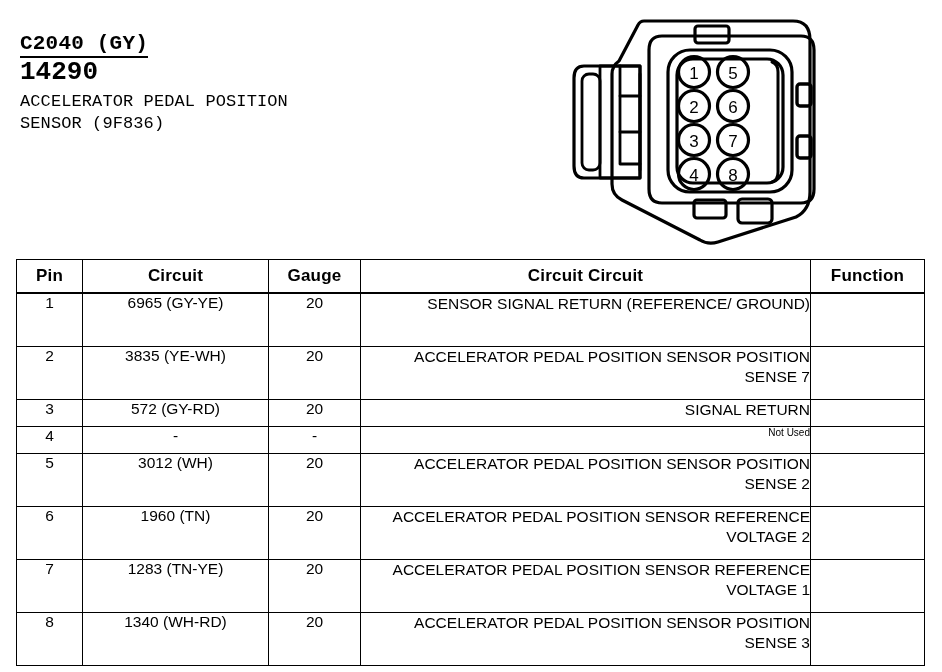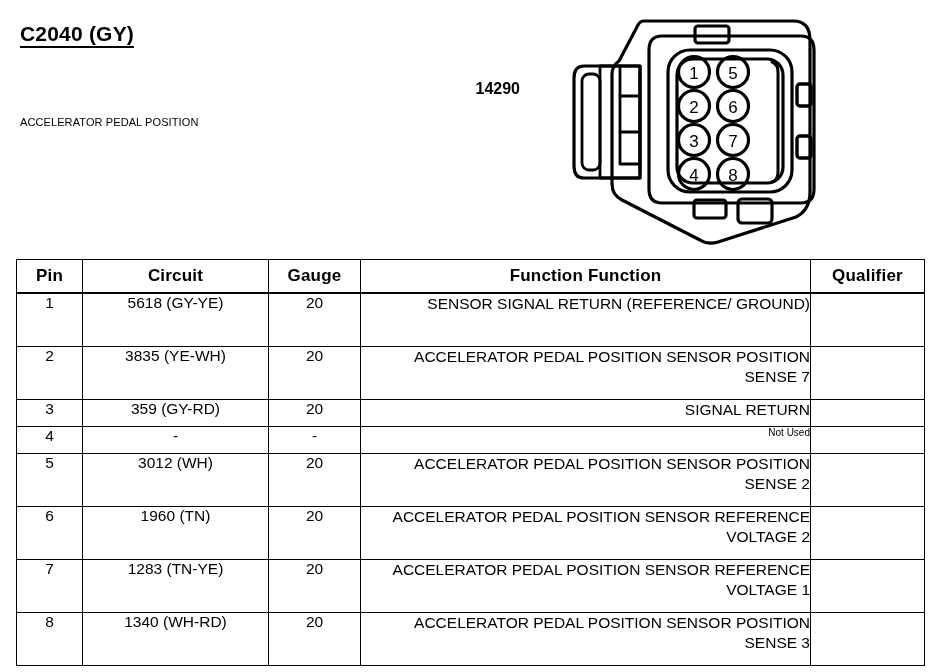--- a/index.html
+++ b/index.html
@@ -14,44 +14,44 @@
     position: relative;
     font-family: "Liberation Sans", sans-serif;
     color: #000000;
     overflow: hidden;
   }
 
   
   #header-block {
     position: absolute;
     left: 20px;
-    top: 22px;
+    top: 32px;
     width: 500px;
+    font-family: Liberation Mono, monospace;
   }
   #connector-id {
     font-size: 21px;
     font-weight: bold;
     letter-spacing: 0.2px;
     line-height: 1.1;
     display: inline-block;
     border-bottom: 2.5px solid #000;
     padding-bottom: 1px;
   }
   #part-number {
-    font-size: 16px;
+    font-size: 26px;
     font-weight: bold;
-    margin-top: 32px;
+    margin-top: 0;
     line-height: 1.15;
-    text-align: right;
   }
   #component-desc {
-    font-size: 11px;
+    font-size: 17px;
     font-weight: normal;
     line-height: 1.32;
-    margin-top: 17px;
+    margin-top: 3px;
     letter-spacing: 0.1px;
   }
 
   
   #connector-figure {
     position: absolute;
     left: 548px;
     top: 14px;
     width: 280px;
     height: 232px;
@@ -122,20 +122,21 @@
   tr.row-short td.cell-function { padding-top: 3px; margin-left: 21px; }
 </style>
 </head>
 <body>
 
 <div id="header-block">
   <div id="connector-id">C2040 (GY)</div>
   <div id="part-number">14290</div>
   <div id="component-desc">
     <div>ACCELERATOR PEDAL POSITION</div>
+    <div>SENSOR (9F836)</div>
   </div>
 </div>
 
 <div id="connector-figure">
   <svg width="280" height="232" viewBox="0 0 280 232">
     <g fill="none" stroke="#000" stroke-width="3.2" stroke-linejoin="round" stroke-linecap="round">
 
       <path d="M 96 7 L 245 7 Q 262 7 262 26 L 262 178 Q 262 196 248 203
                L 170 228 Q 160 231 152 226 L 74 186 Q 64 181 64 170
                L 64 60 Q 64 52 71 47 L 90 11 Q 92 7 96 7 Z"></path>
@@ -211,42 +212,42 @@
         <col class="c-circuit">
         <col class="c-gauge">
       <col class="c-function">
         <col class="c-qualifier">
     </colgroup>
     <thead>
       <tr>
         <th>Pin</th>
         <th>Circuit</th>
         <th>Gauge</th>
-        <th>Function Function</th>
-        <th>Qualifier</th>
+        <th>Circuit Circuit</th>
+        <th>Function</th>
       </tr>
     </thead>
     <tbody id="pin-table-body">
         <tr class="row-tall">
           <td class="cell-pin">1</td>
-          <td class="cell-circuit">5618 (GY-YE)</td>
+          <td class="cell-circuit">6965 (GY-YE)</td>
           <td class="cell-gauge">20</td>
           <td class="cell-function">SENSOR SIGNAL RETURN (REFERENCE/ GROUND)</td>
           <td class="cell-qualifier"></td>
         </tr>
         <tr class="row-tall">
           <td class="cell-pin">2</td>
           <td class="cell-circuit">3835 (YE-WH)</td>
           <td class="cell-gauge">20</td>
           <td class="cell-function">ACCELERATOR PEDAL POSITION SENSOR POSITION SENSE 7</td>
           <td class="cell-qualifier"></td>
         </tr>
         <tr class="row-short">
           <td class="cell-pin">3</td>
-          <td class="cell-circuit">359 (GY-RD)</td>
+          <td class="cell-circuit">572 (GY-RD)</td>
           <td class="cell-gauge">20</td>
           <td class="cell-function">SIGNAL RETURN</td>
           <td class="cell-qualifier"></td>
         </tr>
         <tr class="row-short">
           <td class="cell-pin">4</td>
           <td class="cell-circuit">-</td>
           <td class="cell-gauge">-</td>
           <td class="cell-function mixedcase">Not Used</td>
           <td class="cell-qualifier"></td>

